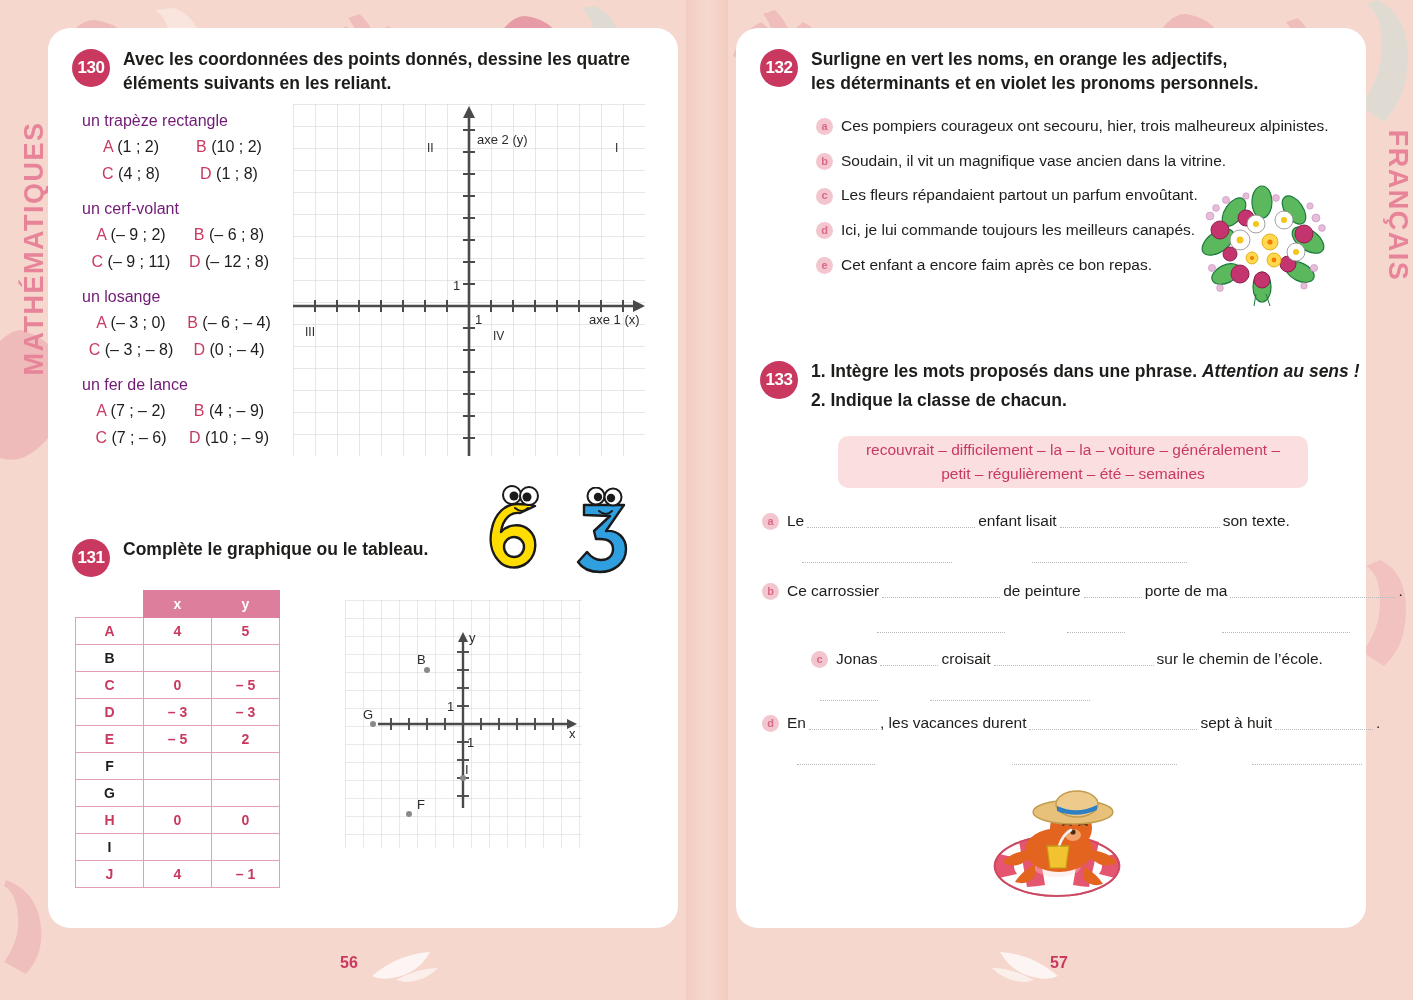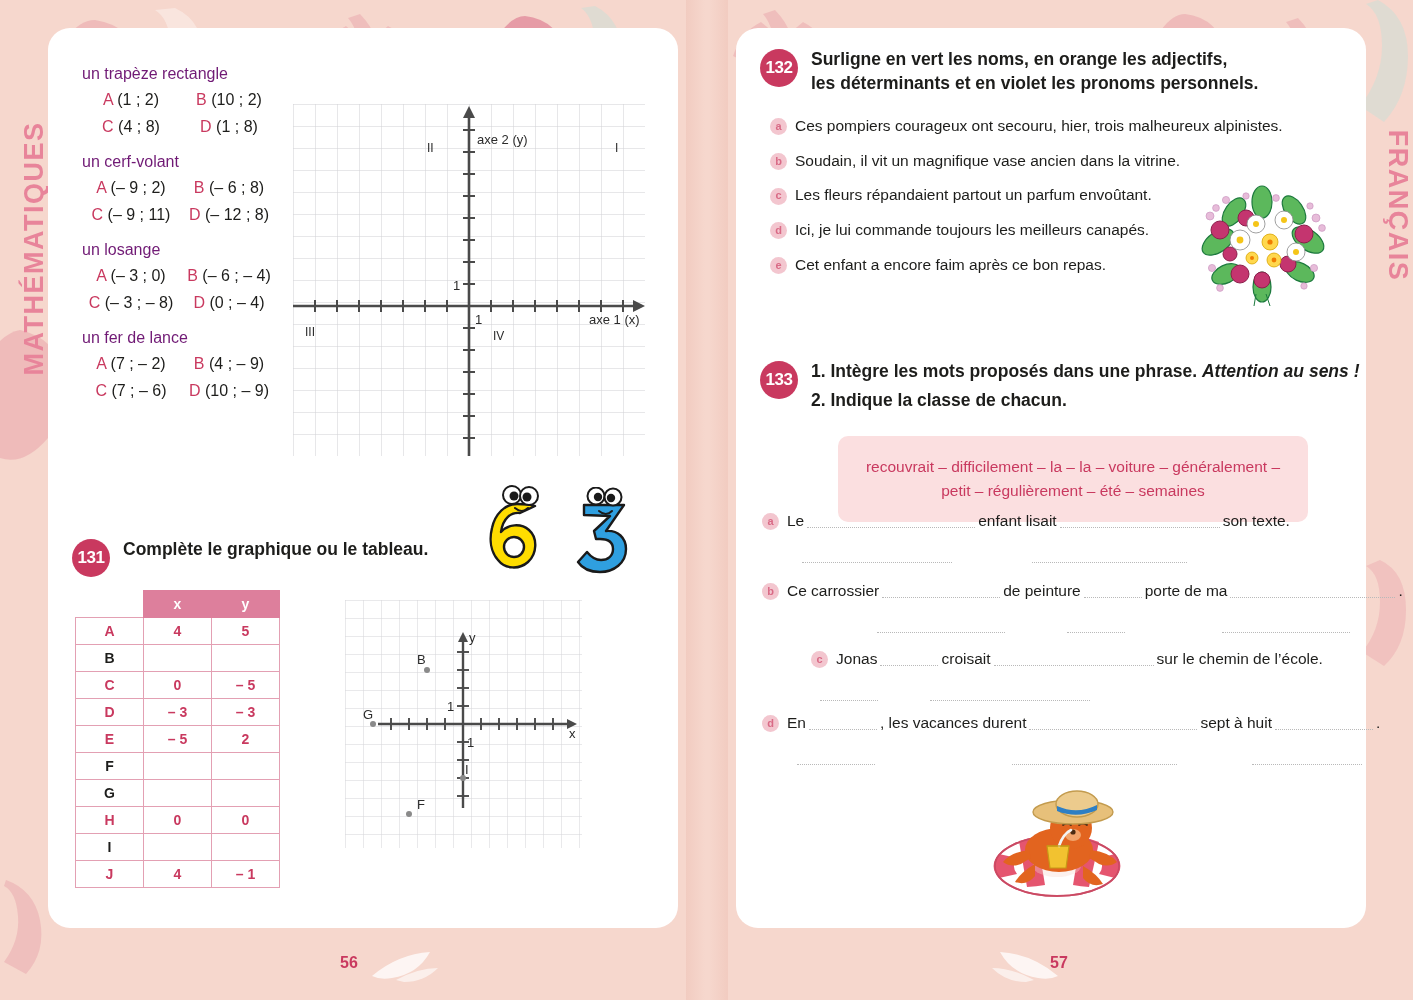--- a/index.html
+++ b/index.html
@@ -105,26 +105,26 @@
   td.rowlab.empty { color: #1d1d1b; }
 
   
   .bullet {
     display: inline-flex; align-items: center; justify-content: center;
     width: 17px; height: 17px; border-radius: 50%;
     background: #f3c6cf; color: #d96a86;
     font-size: 11px; font-weight: 700;
     margin-right: 8px; vertical-align: 1px;
   }
-  .sentence { font-size: 15.5px; color: #1d1d1b; margin-bottom: 16px; line-height: 1.2; }
+  .sentence { font-size: 15.5px; color: #1d1d1b; margin-bottom: 16px; line-height: 1.2; margin-left: 46px; }
 
   .wordbank {
     background: #fbdfe0;
     border-radius: 10px;
-    padding: 19px 18px;
+    padding: 2px 18px;
     text-align: center;
     color: #c9395f;
     font-size: 15.5px;
     line-height: 1.55;
   }
 
   .fillrow { font-size: 15.5px; color: #1d1d1b; margin-bottom: 4px; white-space: nowrap; }
   .blank {
     display: inline-block;
     border-bottom: 1.5px dotted #b9b9b9;
@@ -200,20 +200,27 @@
   </svg>
   <div class="gutter"></div>
 </div>
 
 <div class="subject-tab" id="tab-math">MATHÉMATIQUES</div>
 <div class="subject-tab" id="tab-francais">FRANÇAIS</div>
 
 <div class="sheet" id="sheet-left"></div>
 
 <div class="ex" style="left:72px; top:48px; width:590px;">
+  <div class="ex-head">
+    <div class="ex-num">130</div>
+    <div class="ex-title">
+      <div>Avec les coordonnées des points donnés, dessine les quatre</div>
+      <div>éléments suivants en les reliant.</div>
+    </div>
+  </div>
 
   <div style="margin-left:10px; margin-top:10px; width:230px;">
 
     <div class="shape-name">un trapèze rectangle</div>
     <div class="coord-row">
       <div class="coord-cell"><span class="pt-label">A</span> <span>(1 ; 2)</span></div>
       <div class="coord-cell"><span class="pt-label">B</span> <span>(10 ; 2)</span></div>
     </div>
     <div class="coord-row">
       <div class="coord-cell"><span class="pt-label">C</span> <span>(4 ; 8)</span></div>

